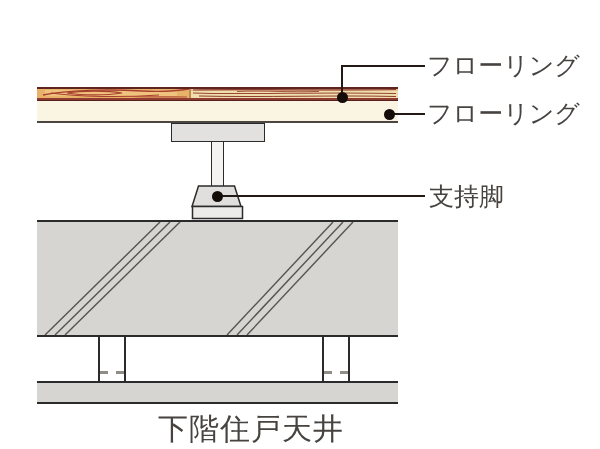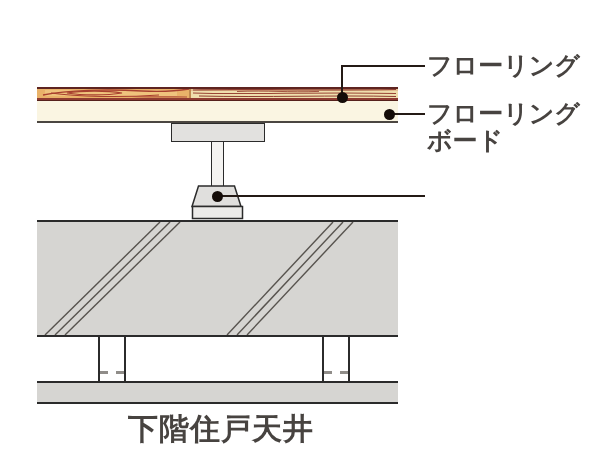--- a/index.html
+++ b/index.html
@@ -2,21 +2,20 @@
 <html><head>
 <meta charset="utf-8">
 <style>
   html,body{margin:0;padding:0;background:#ffffff;}
   #canvas{
     position:relative;
     width:600px;height:449px;
     background:#ffffff;
     overflow:hidden;
     font-family:"Liberation Serif","DejaVu Serif",serif;
-    font-weight:bold;
   }
   .abs{position:absolute;}
   
   .flooring{left:37px;top:87px;width:361px;height:14px;}
   .particle-board{
     left:37px;top:101px;width:361px;height:22px;
     background:#FAF5E2;
     border-bottom:2px solid #4B4641;
     box-sizing:border-box;
   }
@@ -51,21 +50,21 @@
   .lbl{color:#474340;white-space:nowrap;}
   .lbl-right{font-size:25px;line-height:27px;}
   .lbl-flooring{left:427px;top:52px;}
   .lbl-particle{left:427px;top:100px;}
   .lbl-support{left:429px;top:183px;}
   .lbl-double-ceiling{
     left:159px;top:342px;width:142px;text-align:center;
     font-size:30px;letter-spacing:2px;
   }
   .lbl-lower-ceiling{
-    left:128px;top:409px;width:246px;
+    left:128px;top:409px;width:246px;text-align:center;
     font-size:30px;letter-spacing:1px;
   }
 </style>
 </head>
 <body>
 
 <div id="canvas">
 
   <div class="abs flooring">
     <svg width="361" height="14" viewBox="0 0 361 14">
@@ -128,19 +127,21 @@
 
   <div class="abs dot" style="left:337px;top:92px;"></div>
   <div class="abs dot" style="left:384px;top:109px;"></div>
   <div class="abs dot" style="left:212px;top:191px;"></div>
 
   <div class="abs lbl lbl-right lbl-flooring">
     <span>フローリング</span>
   </div>
   <div class="abs lbl lbl-right lbl-particle">
     <div>フローリング</div>
-    <div>ボード</div>
+  </div>
+  <div class="abs lbl lbl-right lbl-support">
+    <span>支持脚</span>
   </div>
   <div class="abs lbl lbl-lower-ceiling">
     <span>下階住戸天井</span>
   </div>
 
 </div>
 
 </body></html>

